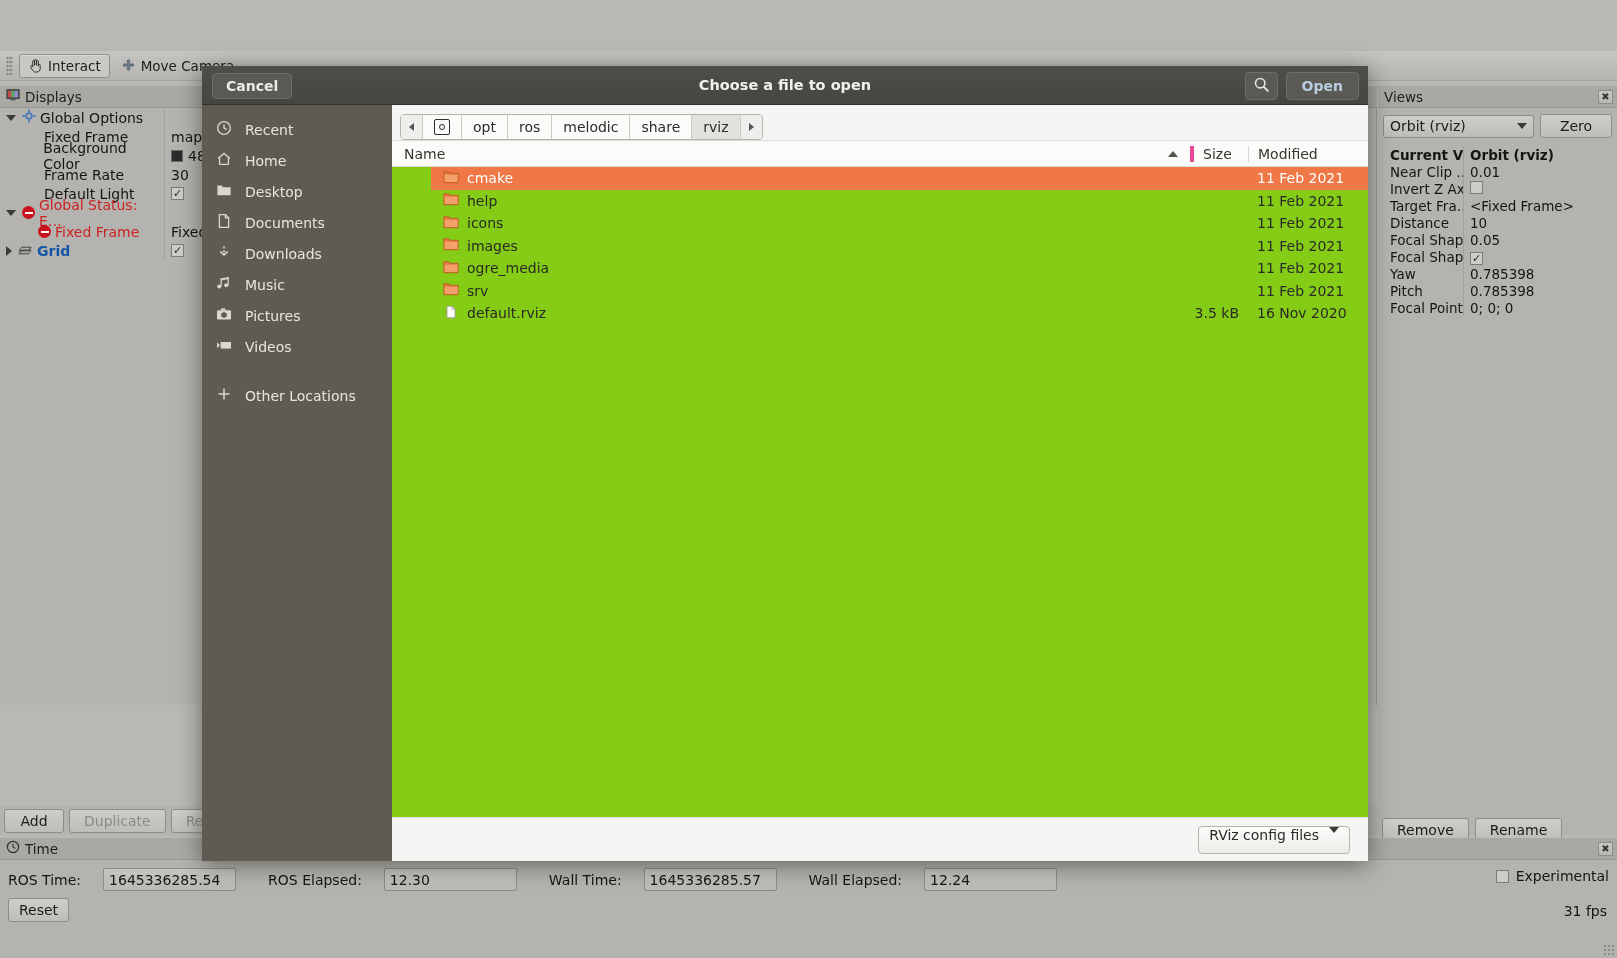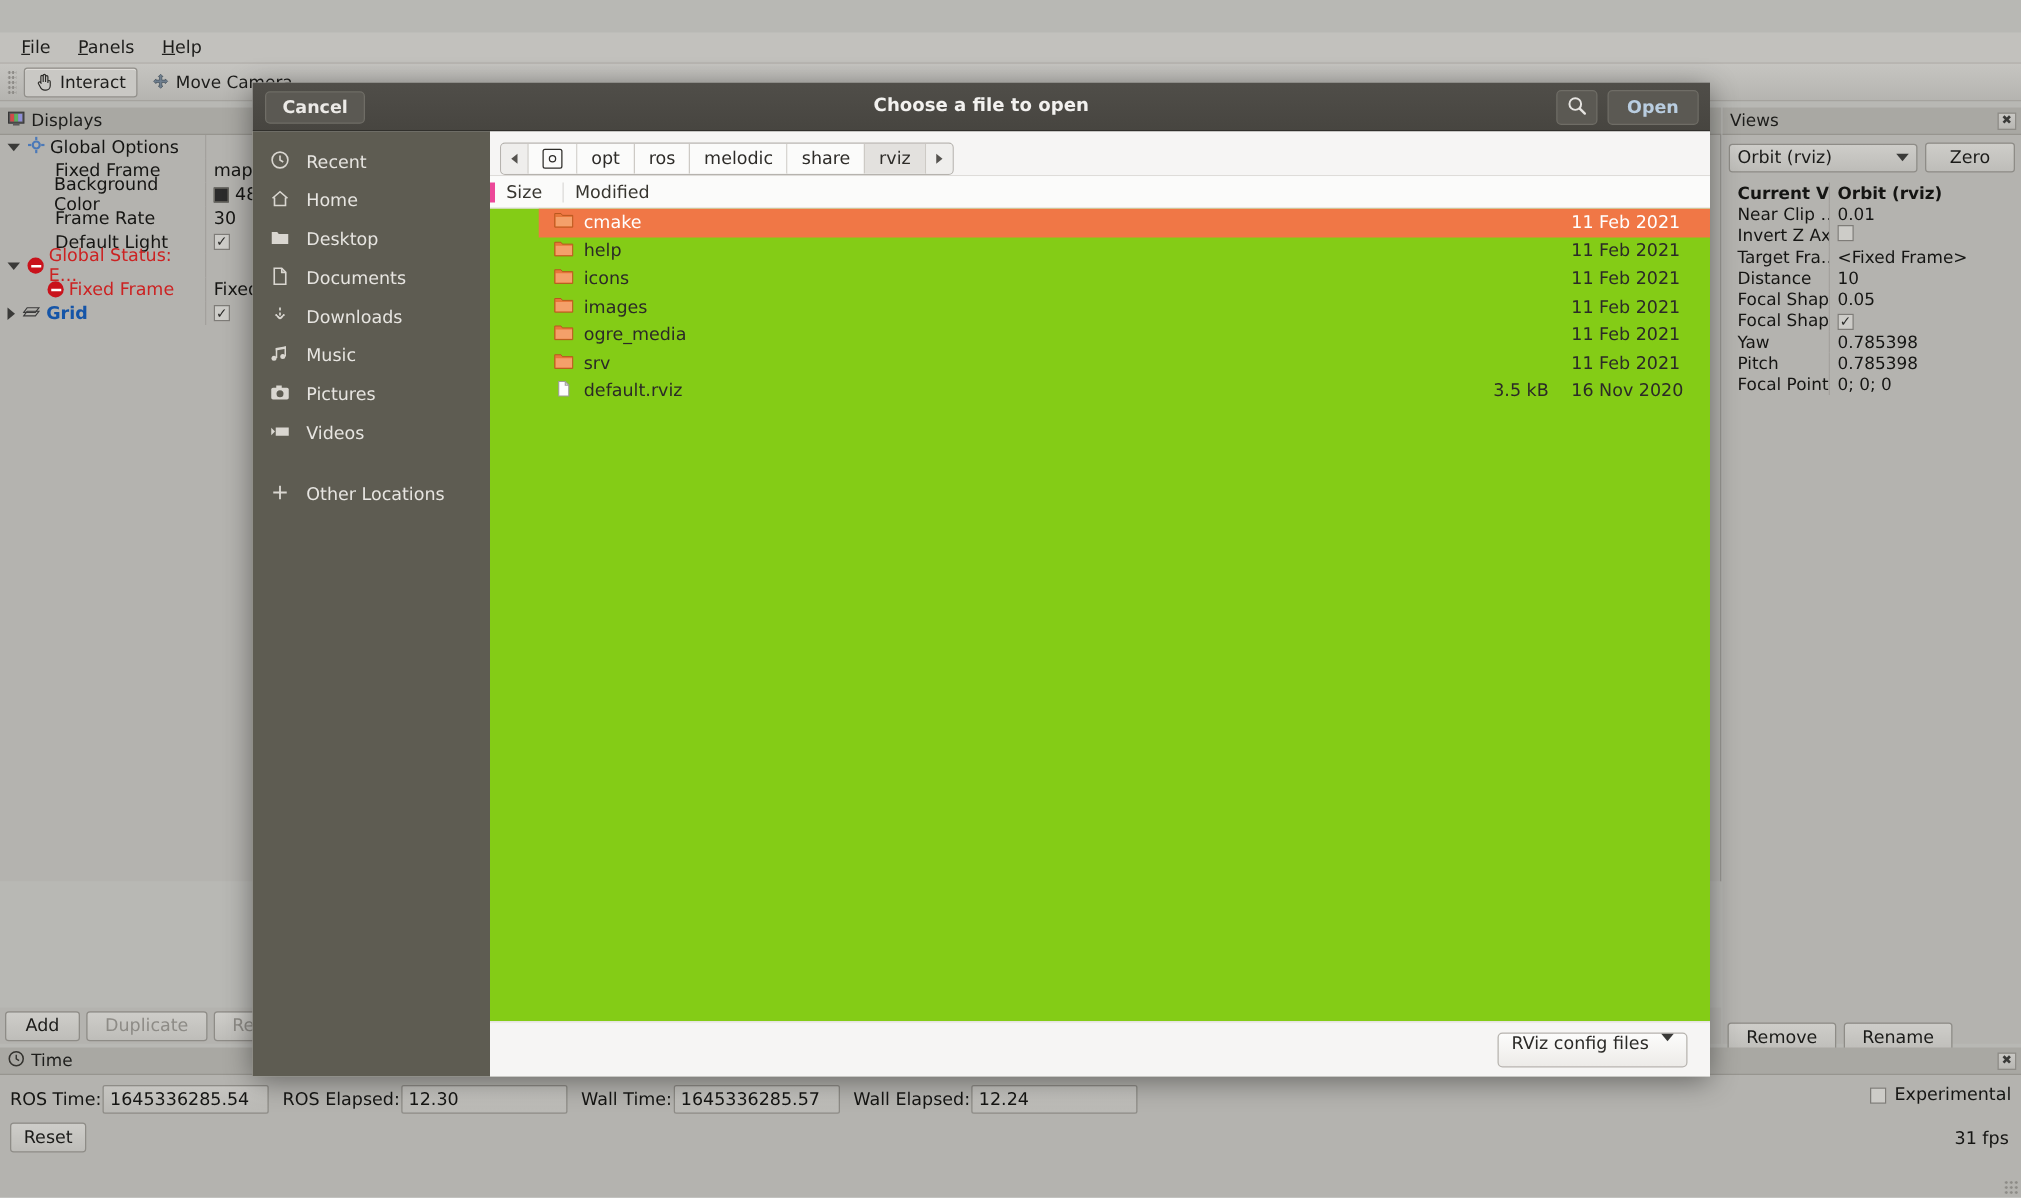--- a/index.html
+++ b/index.html
@@ -79,21 +79,21 @@
   .disp-btnbar { position:absolute; left:0; top:806px; width:1377px; height:29px;
      background:#b4b3af; display:flex; align-items:center; gap:5px; padding-left:4px; }
   .btn {
     border:1px solid #8e8c87; border-radius:3px; padding:3px 14px; font-size:14px; color:#1b1b19;
     background: linear-gradient(to bottom,#cecdc9,#bebdb9); min-width:60px; text-align:center;
   }
   .btn.disabled { color:#8d8b86; }
 
   .time-dock { left:0; top:838px; width:1617px; }
   .time-body { position:absolute; left:0; top:860px; width:1617px; height:98px; background:#b4b3af; }
-  .time-row { display:flex; align-items:center; gap:1px; padding:8px 0 0 8px; font-size:14px; color:#151513;}
+  .time-row { display:flex; align-items:center; gap:22px; padding:8px 0 0 8px; font-size:14px; color:#151513;}
   .tfield { border:1px solid #8e8c87; background:linear-gradient(to bottom,#c6c5c1,#bab9b5);
             height:23px; width:133px; display:flex; align-items:center; padding-left:5px; font-size:14px;
             border-radius:2px; }
   .reset-row { padding:7px 0 0 8px; }
 
   
   .views-dock { left:1378px; top:86px; width:239px; }
   .views-body { position:absolute; left:1378px; top:108px; width:239px; height:727px; background:#b4b3af; }
   .views-toolrow { display:flex; align-items:center; gap:6px; padding:6px 5px 0 5px; }
   .combo { flex:1; border:1px solid #8e8c87; border-radius:3px; height:23px;
@@ -188,25 +188,20 @@
   }
   .filter-combo .arw { width:0;height:0;border-left:5px solid transparent;border-right:5px solid transparent;
                        border-top:6px solid #3a3a38; }
 </style>
 </head>
 <body>
 
 <div id="root">
 
 
-  <div class="menubar">
-    <div class="menu-item"><u>F</u>ile</div>
-    <div class="menu-item"><u>P</u>anels</div>
-    <div class="menu-item"><u>H</u>elp</div>
-  </div>
 
   <div class="toolbar">
     <div class="tb-grip"></div>
     <div class="tb-btn active">
       <span class="tb-ico">
         <svg width="15" height="15" viewBox="0 0 16 16">
             <path d="M5 9V3.5a1 1 0 012 0V8m0-.5V2.6a1 1 0 012 0V8m0-.8V3.6a1 1 0 012 0V9m0-1.2a1 1 0 012 0v3.6c0 2-1.6 3.6-3.6 3.6H8.4C6.4 15 5 13.6 4.3 12L3 9.6a1 1 0 011.6-1.2L5.5 9.5" fill="none" stroke="#2b2a27" stroke-width="1"></path>
           </svg>
       </span>
       <span>Interact</span>
@@ -540,20 +535,24 @@
             <div class="pb-seg">melodic</div>
             <div class="pb-seg">share</div>
             <div class="pb-seg cur">rviz</div>
             <div class="pb-seg nav">
                 <span class="pb-arrow r"></span>
               </div>
           </div>
         </div>
 
         <div class="fl-head">
+          <div class="fl-h-name">
+            <span>Name</span>
+            <span class="sortarr"></span>
+          </div>
           <div class="fl-h-size">Size</div>
           <div class="fl-h-mod">Modified</div>
         </div>
 
         <div class="fl-rows">
 
           <div class="fl-row sel">
             <div class="fl-name">
               <span><svg width="16" height="14" viewBox="0 0 16 14">
                     <path d="M.8 1.8h5l1.1 1.5h8.3v9.4H.8z" fill="#e8773a" stroke="#b8581f" stroke-width=".8"></path>

